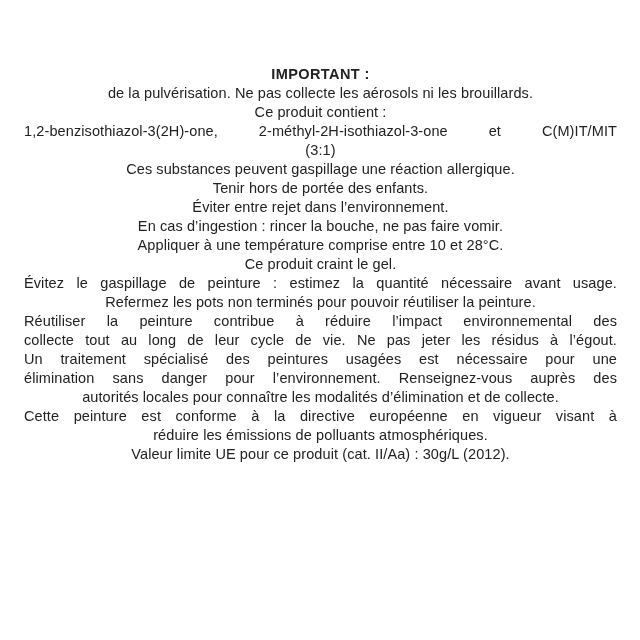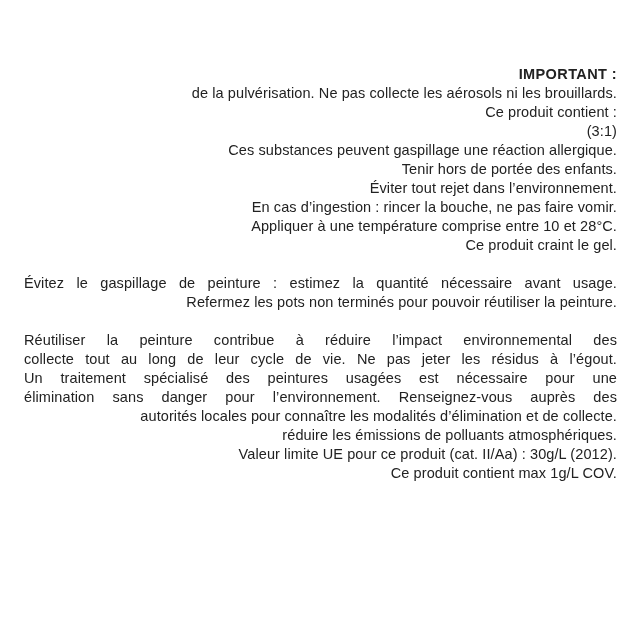--- a/index.html
+++ b/index.html
@@ -18,51 +18,51 @@
     left: 24px;
     top: 65px;
     width: 593px;
     font-size: 14.5px;
     line-height: 19px;
     color: #222222;
     letter-spacing: 0.1px;
   }
   .line {
     min-height: 19px;
-    text-align: right;
+    text-align: center;
   }
   .line.justify {
     text-align: justify;
     text-align-last: justify;
   }
   .line.bold {
     font-weight: bold;
     letter-spacing: 0.4px;
   }
   .line.gap {
-    margin-top: 19px;
   }
 </style>
 </head>
 <body>
 
 <div class="label-text-block">
     <div class="line bold">IMPORTANT :</div>
     <div class="line">de la pulvérisation. Ne pas collecte les aérosols ni les brouillards.</div>
     <div class="line">Ce produit contient :</div>
+    <div class="line justify">1,2-benzisothiazol-3(2H)-one, 2-méthyl-2H-isothiazol-3-one et C(M)IT/MIT</div>
     <div class="line">(3:1)</div>
     <div class="line">Ces substances peuvent gaspillage une réaction allergique.</div>
     <div class="line">Tenir hors de portée des enfants.</div>
-    <div class="line">Éviter tout rejet dans l’environnement.</div>
+    <div class="line">Éviter entre rejet dans l’environnement.</div>
     <div class="line">En cas d’ingestion : rincer la bouche, ne pas faire vomir.</div>
     <div class="line">Appliquer à une température comprise entre 10 et 28°C.</div>
     <div class="line">Ce produit craint le gel.</div>
     <div class="line justify gap">Évitez le gaspillage de peinture : estimez la quantité nécessaire avant usage.</div>
     <div class="line">Refermez les pots non terminés pour pouvoir réutiliser la peinture.</div>
     <div class="line justify gap">Réutiliser la peinture contribue à réduire l’impact environnemental des</div>
     <div class="line justify">collecte tout au long de leur cycle de vie. Ne pas jeter les résidus à l’égout.</div>
     <div class="line justify">Un traitement spécialisé des peintures usagées est nécessaire pour une</div>
     <div class="line justify">élimination sans danger pour l’environnement. Renseignez-vous auprès des</div>
     <div class="line">autorités locales pour connaître les modalités d’élimination et de collecte.</div>
+    <div class="line justify gap">Cette peinture est conforme à la directive européenne en vigueur visant à</div>
     <div class="line">réduire les émissions de polluants atmosphériques.</div>
     <div class="line">Valeur limite UE pour ce produit (cat. II/Aa) : 30g/L (2012).</div>
-    <div class="line">Ce produit contient max 1g/L COV.</div>
   </div>
 
 </body></html>

